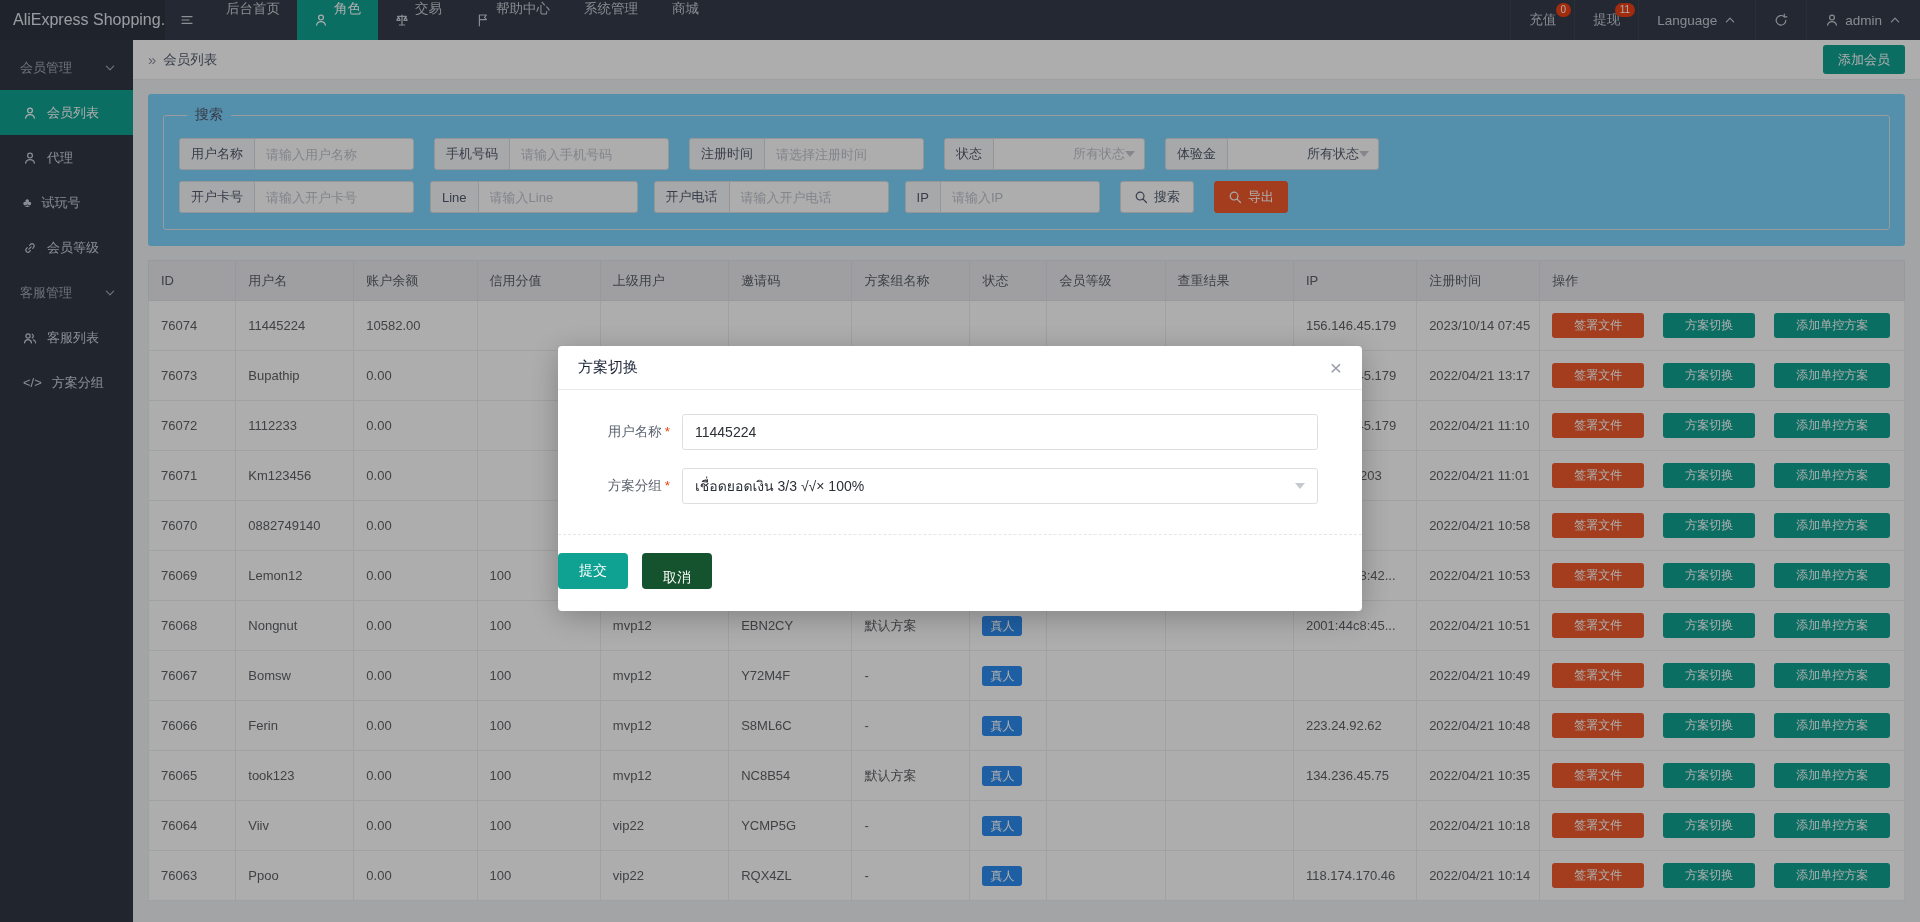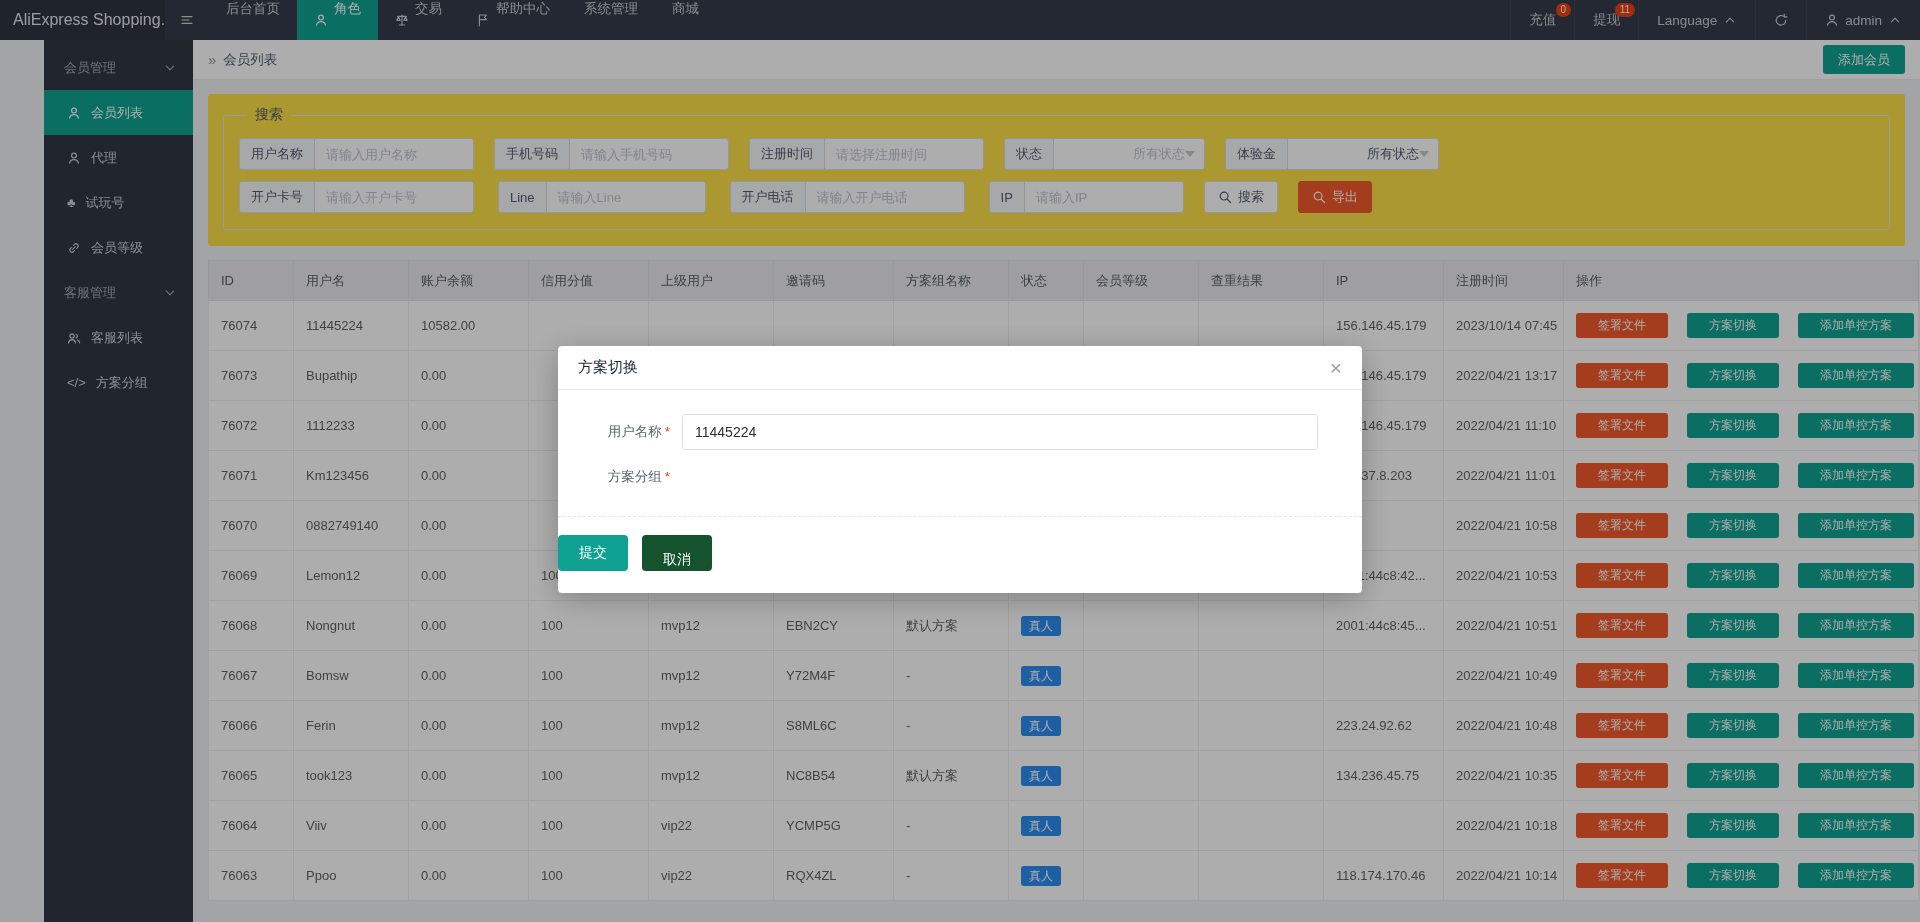--- a/index.html
+++ b/index.html
@@ -15,41 +15,41 @@
   .nav-hamburger { width:44px; display:flex; align-items:center; justify-content:center; color:#cfd4dc; cursor:pointer; }
   .nav-menu { display:flex; align-items:stretch; }
   .nav-item { display:flex; gap:6px; padding:0 17px; font-size:13.5px; cursor:pointer; white-space:nowrap; }
   .nav-item.active { background:#0fa292; color:#fff; }
   .nav-right { margin-left:auto; display:flex; align-items:stretch; }
   .nav-right-item { position:relative; display:flex; align-items:center; gap:6px; padding:0 18px; font-size:13.5px; cursor:pointer; border-left:1px solid rgba(255,255,255,.05); }
   .nav-badge { position:absolute; top:3px; right:3px; background:#ed4014; color:#fff; font-size:10px; line-height:1; padding:2px 5px; border-radius:8px; min-width:9px; text-align:center; }
 
   
   .layout { display:flex; height:882px; }
-  .sidebar { width:149px; background:#313845; flex-shrink:0; padding-top:5px;margin-left:44px; }
+  .sidebar { width:133px; background:#313845; flex-shrink:0; padding-top:5px; }
   .side-group-header { height:45px; display:flex; align-items:center; justify-content:space-between; padding:0 16px 0 20px; color:#a2aab5; font-size:13px; cursor:pointer; }
   .side-item { height:45px; display:flex; align-items:center; gap:10px; padding-left:23px; color:#ccd2da; font-size:13px; cursor:pointer; }
   .side-item.active { background:#0fa292; color:#fff; }
   .main { flex:1; display:flex; flex-direction:column; min-width:0; }
 
   
   .topbar { height:40px; background:#fff; display:flex; align-items:center; padding:0 15px; border-bottom:1px solid #e8eaec; flex-shrink:0; }
   .bc-icon { color:#8b919a; font-size:15px; margin-right:7px; }
   .bc-title { color:#515a6e; font-size:13.5px; }
   .add-btn { margin-left:auto; background:#0fa292; color:#fff; border:none; height:29px; padding:0 15px; border-radius:3px; font-size:13px; cursor:pointer; font-family:inherit; }
 
   
   .content { flex:1; padding:14px 15px; overflow:hidden; }
-  .card { background:#fde047; border-radius:3px; }
+  .card { background:#7dd3fc; border-radius:3px; }
   .search-card { padding:12px 15px 16px; }
   fieldset { border:1px solid #e2e5e9; border-radius:3px; padding:14px 15px 16px; }
   legend { font-size:14px; color:#515a6e; padding:0 8px; margin-left:8px; }
   .field-row { display:flex; gap:20px; align-items:center; }
   .field-row.first { margin-bottom:11px; }
-  .row-fields { display:flex; gap:24px; align-items:center; }
+  .row-fields { display:flex; gap:16px; align-items:center; }
   .fgroup { display:flex; align-items:stretch; border:1px solid #dcdee2; border-radius:3px; height:32px; background:#fff; }
   .flabel { display:flex; align-items:center; padding:0 11px; background:#f7f8fa; border-right:1px solid #dcdee2; color:#515a6e; font-size:13px; border-radius:3px 0 0 3px; white-space:nowrap; }
   .fgroup input { border:0; outline:0; padding:0 11px; font-size:13px; width:158px; color:#515a6e; background:transparent; font-family:inherit; }
   .fgroup input::placeholder { color:#c0c4cc; }
   .fvalue { display:flex; align-items:center; justify-content:flex-end; padding:0 9px 0 11px; width:150px; font-size:13px; color:#c0c4cc; cursor:pointer; }
   .fvalue.selected { color:#515a6e; }
   .caret { width:0; height:0; border-left:5px solid transparent; border-right:5px solid transparent; border-top:6px solid #c5c8ce; }
   .btn { height:32px; border-radius:3px; padding:0 13px; display:inline-flex; align-items:center; gap:6px; font-size:13px; cursor:pointer; font-family:inherit; }
   .btn-plain { background:#fff; border:1px solid #dcdee2; color:#515a6e; }
   .btn-orange { background:#f05a2b; border:1px solid #f05a2b; color:#fff; }
@@ -549,19 +549,23 @@
     <span class="modal-title">方案切换</span>
     <span class="modal-close">×</span>
   </div>
   <div class="modal-body">
     <div class="modal-row">
       <label><span>用户名称</span><i class="req">*</i></label>
       <input class="modal-input" value="11445224" style="">
     </div>
     <div class="modal-row">
       <label><span>方案分组</span><i class="req">*</i></label>
+      <div class="modal-select">
+        <span>เชื่อดยอดเงิน 3/3 √√× 100%</span>
+        <span class="caret"></span>
+      </div>
     </div>
   </div>
   <div class="modal-footer">
     <button class="btn-submit">提交</button>
     <button class="btn-cancel">取消</button>
   </div>
 </div>
 
 </body></html>

